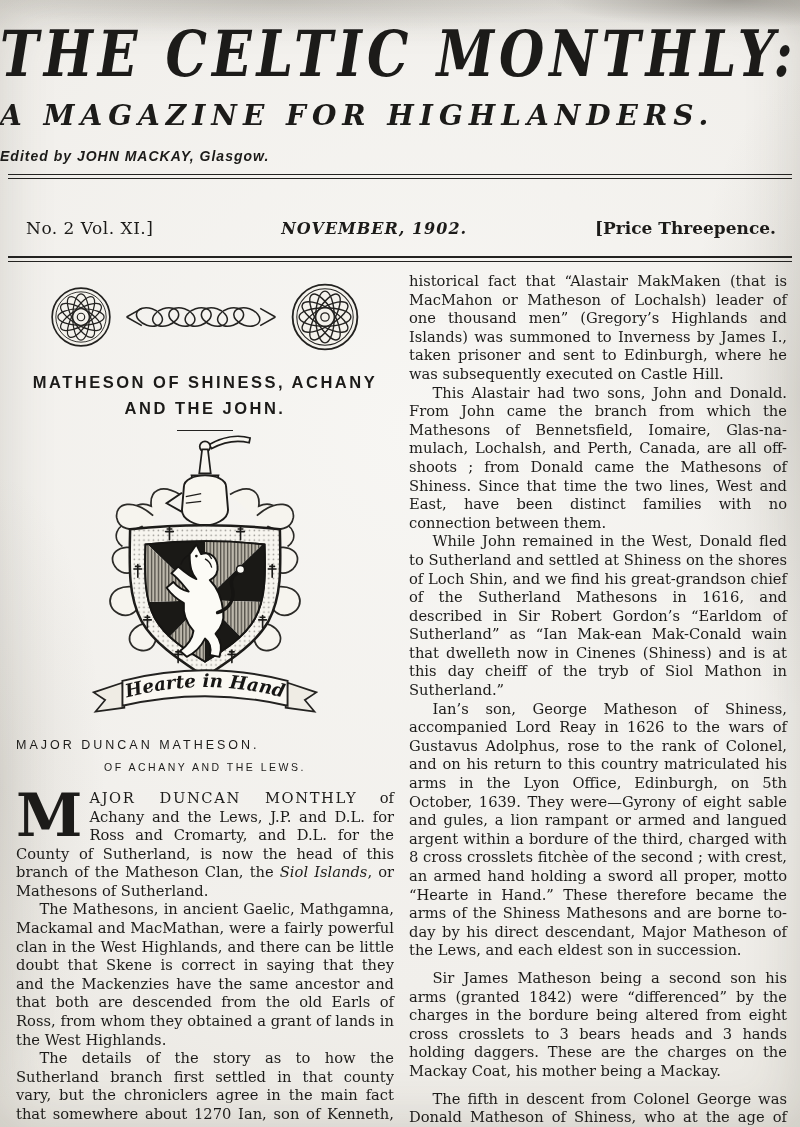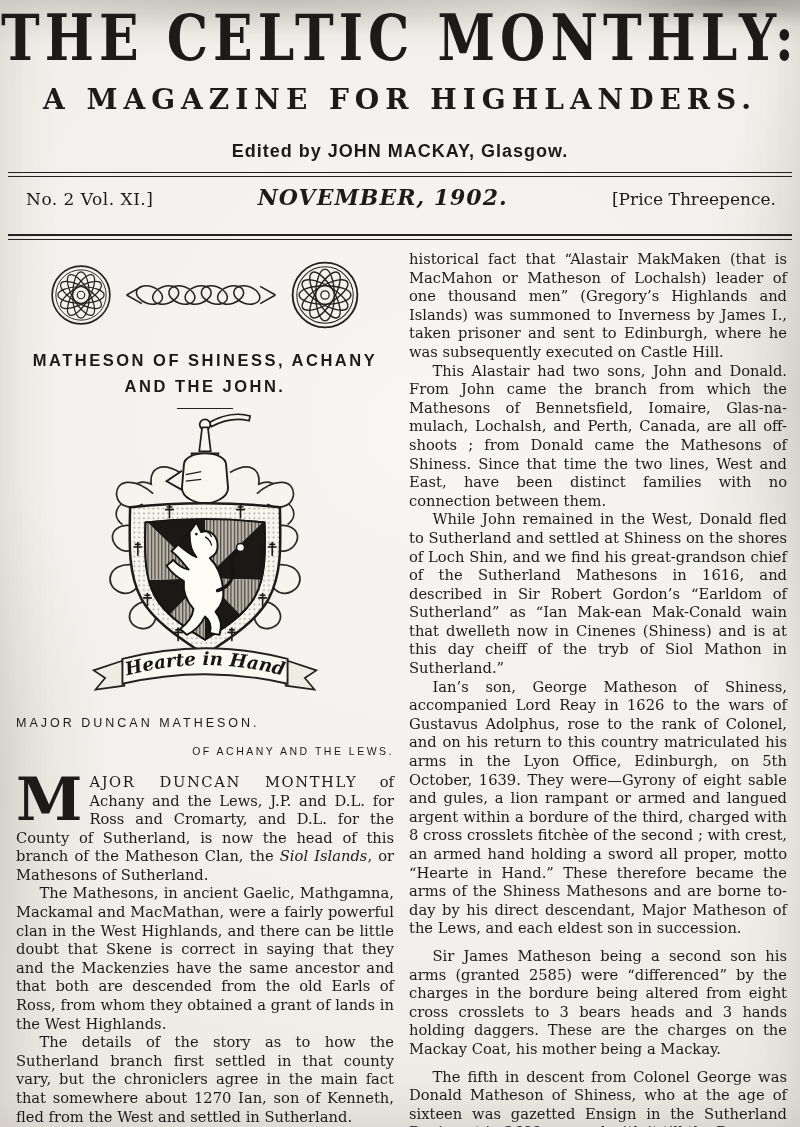--- a/index.html
+++ b/index.html
@@ -25,46 +25,46 @@
       radial-gradient(ellipse 420px 50px at 35% 0%, rgba(90,86,74,.15), transparent 70%),
       linear-gradient(180deg, rgba(100,95,83,.10), transparent 4%);
   }
   .page::after{
     content:"";position:absolute;inset:0;pointer-events:none;
     box-shadow:inset 0 0 55px rgba(70,64,52,.18);
   }
   .inner{position:relative;z-index:2;}
 
   
-  .masthead{text-align:center;}
+  .masthead{padding-top:16px;font-style:italic;}
   .mast-title{
     font-weight:bold;font-size:52px;letter-spacing:5px;
     transform:scaleY(1.22);transform-origin:top center;
     white-space:nowrap;
   }
   .mast-sub{
     font-weight:bold;font-size:28px;letter-spacing:6px;margin-top:22px;white-space:nowrap;
   }
   .mast-editor{
     font-family:"Liberation Sans", sans-serif;
-    font-weight:bold;font-size:18px;letter-spacing:1px;margin-top:25px;
+    font-weight:bold;font-size:14px;letter-spacing:1px;margin-top:16px;
   }
 
   .rule-double{height:3px;border-top:1.4px solid #232220;border-bottom:1.4px solid #232220;margin:0 8px;}
   .rule-double.top{margin-top:10px;}
   .rule-double.heavy{border-top-width:2.2px;}
 
   
   .issue-row{
     display:flex;justify-content:space-between;align-items:baseline;
-    padding:7px 24px 24px 26px;
+    padding:7px 24px 18px 26px;
   }
   .issue-no{font-size:17px;letter-spacing:.5px;}
-  .issue-date{font-style:italic;font-weight:bold;font-size:22px;letter-spacing:1px;}
-  .issue-price{font-weight:normal;font-size:17px;}
+  .issue-date{font-style:italic;font-weight:bold;font-size:16px;letter-spacing:1px;}
+  .issue-price{font-weight:bold;font-size:17px;margin-top:32px;}
 
   
   .columns{
     display:flex;gap:15px;
     padding:10px 13px 0 16px;
     height:900px;overflow:hidden;
   }
   .col{flex:1;min-width:0;text-align:justify;font-size:14.7px;line-height:18.6px;}
   .col p{margin:0;text-indent:1.6em;}
   .col p.noindent{text-indent:0;}
@@ -78,22 +78,22 @@
     font-family:"Liberation Sans", sans-serif;font-weight:bold;
     font-size:16.5px;letter-spacing:2.5px;line-height:1.55;
   }
   .heading-rule{width:56px;border-top:1.6px solid #232220;margin:9px auto 2px;}
   .crest-figure{text-align:center;margin:2px 0 0;}
   .fig-caption{
     text-align:left;font-family:"Liberation Sans", sans-serif;
     font-size:12.5px;letter-spacing:3px;margin-top:2px;color:#1d1c1a;
   }
   .fig-subcaption{
-    text-align:right;font-family:"Liberation Sans", sans-serif;
-    font-size:10.5px;letter-spacing:2.5px;margin:10px 0 12px;color:#1d1c1a;
+    text-align:center;font-family:"Liberation Sans", sans-serif;
+    font-size:10.5px;letter-spacing:2.5px;margin:4px 0 12px;color:#1d1c1a;
   }
   .dropcap{
     float:left;font-weight:bold;font-size:60px;line-height:47px;
     padding:3px 7px 0 0;
   }
   .caps{letter-spacing:1.6px;}
 </style>
 </head>
 <body>
 
@@ -277,19 +277,19 @@
       <p>The Mathesons, in ancient Gaelic, Mathgamna, Mackamal and MacMathan, were a fairly powerful clan in the West Highlands, and there can be little doubt that Skene is correct in saying that they and the Mackenzies have the same ancestor and that both are descended from the old Earls of Ross, from whom they obtained a grant of lands in the West Highlands.</p>
       <p>The details of the story as to how the Sutherland branch first settled in that county vary, but the chroniclers agree in the main fact that somewhere about 1270 Ian, son of Kenneth, fled from the West and settled in Sutherland.</p>
       <p class="stretch">In 1427, however, we have the definite</p>
     </div>
 
     <div class="col">
       <p class="noindent">historical fact that “Alastair MakMaken (that is MacMahon or Matheson of Lochalsh) leader of one thousand men” (Gregory’s Highlands and Islands) was summoned to Inverness by James I., taken prisoner and sent to Edinburgh, where he was subsequently executed on Castle Hill.</p>
       <p>This Alastair had two sons, John and Donald. From John came the branch from which the Mathesons of Bennetsfield, Iomaire, Glas-na-mulach, Lochalsh, and Perth, Canada, are all off-shoots ; from Donald came the Mathesons of Shiness. Since that time the two lines, West and East, have been distinct families with no connection between them.</p>
       <p>While John remained in the West, Donald fled to Sutherland and settled at Shiness on the shores of Loch Shin, and we find his great-grandson chief of the Sutherland Mathesons in 1616, and described in Sir Robert Gordon’s “Earldom of Sutherland” as “Ian Mak-ean Mak-Conald wain that dwelleth now in Cinenes (Shiness) and is at this day cheiff of the tryb of Siol Mathon in Sutherland.”</p>
       <p>Ian’s son, George Matheson of Shiness, accompanied Lord Reay in 1626 to the wars of Gustavus Adolphus, rose to the rank of Colonel, and on his return to this country matriculated his arms in the Lyon Office, Edinburgh, on 5th October, 1639. They were—Gyrony of eight sable and gules, a lion rampant or armed and langued argent within a bordure of the third, charged with 8 cross crosslets fitchèe of the second ; with crest, an armed hand holding a sword all proper, motto “Hearte in Hand.” These therefore became the arms of the Shiness Mathesons and are borne to-day by his direct descendant, Major Matheson of the Lews, and each eldest son in succession.</p>
-      <p class="gap">Sir James Matheson being a second son his arms (granted 2585) were “differenced” by the charges in the bordure being altered from eight cross crosslets to 3 bears heads and 3 hands holding daggers. These are the charges on the Mackay Coat, his mother being a Mackay.</p>
+      <p class="gap">Sir James Matheson being a second son his arms (granted 1842) were “differenced” by the charges in the bordure being altered from eight cross crosslets to 3 bears heads and 3 hands holding daggers. These are the charges on the Mackay Coat, his mother being a Mackay.</p>
       <p class="gap">The fifth in descent from Colonel George was Donald Matheson of Shiness, who at the age of sixteen was gazetted Ensign in the Sutherland Regiment in 2688 ; served with it till the Peace</p>
     </div>
 
   </div>
 </div>
 </div>
 
 </body></html>

